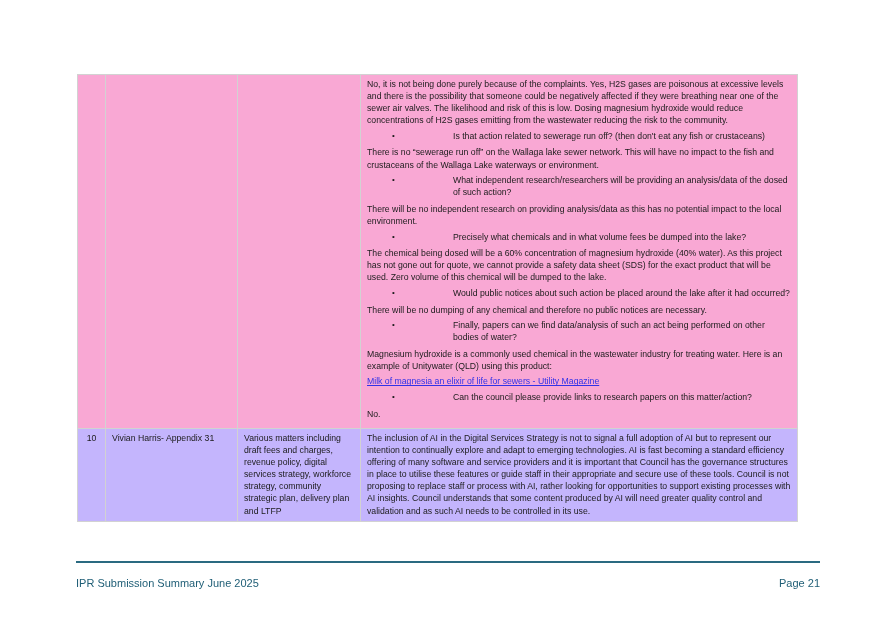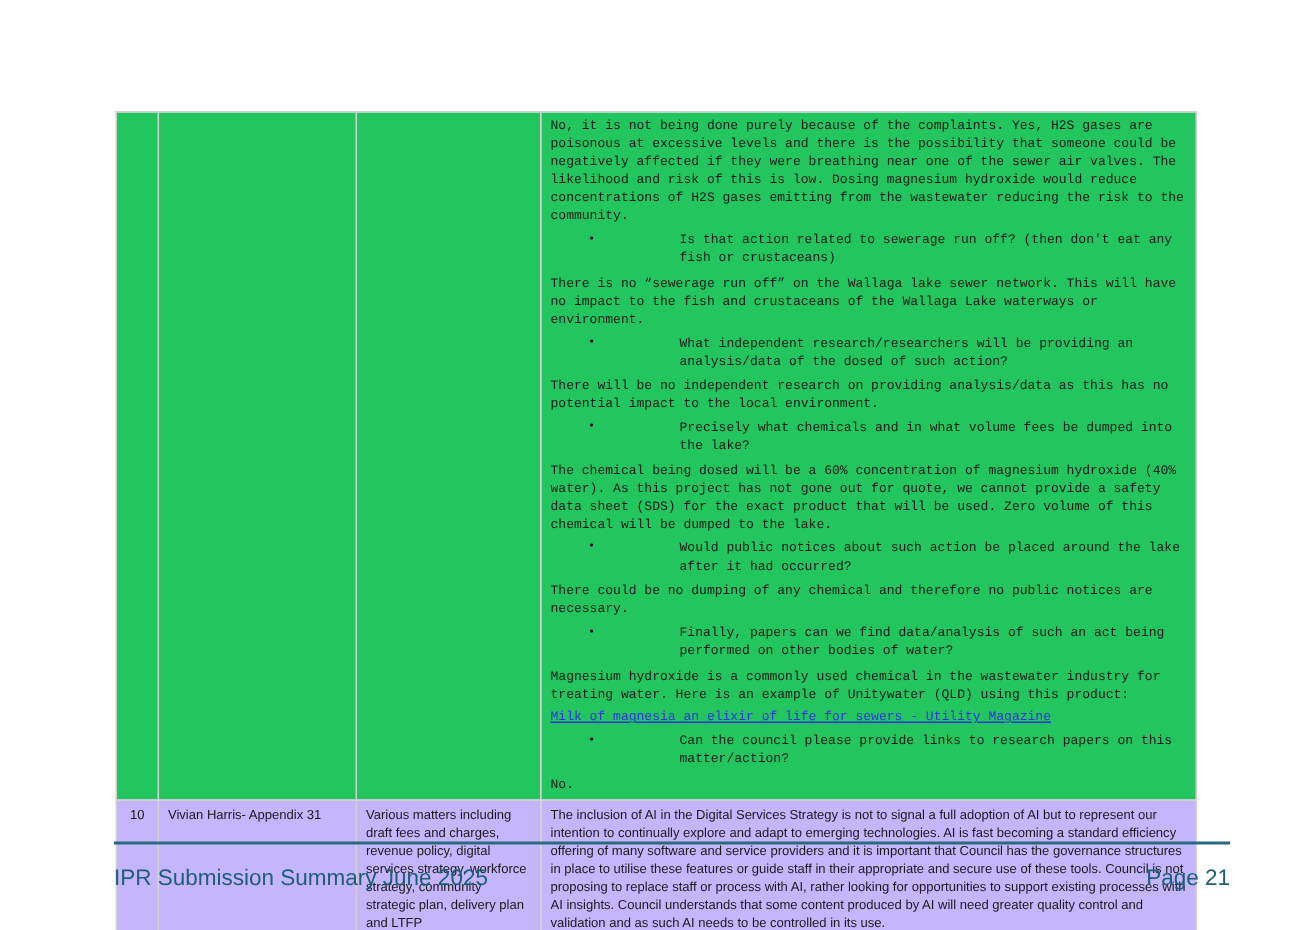--- a/index.html
+++ b/index.html
@@ -21,21 +21,21 @@
     border-collapse: collapse;
     table-layout: fixed;
   }
   td {
     border: 1px solid #d2d2d2;
     vertical-align: top;
     padding: 3px 6px 4px 6px;
     font-size: 8.7px;
     line-height: 12.1px;
   }
-  tr.row-cont td { height: 354px; background: #22c55e; font-family: Liberation Mono, monospace; }
+  tr.row-cont td { height: 354px; background: #f9a8d4; }
   tr.row-alt td { background: #c4b5fd; }
   td.cell-num { text-align: center; }
 
   .blk { margin-bottom: 3.5px; }
   .blk:last-child { margin-bottom: 0; }
   .blk.bullet {
     display: flex;
     margin-left: 25px;
     margin-top: 1px;
     margin-bottom: 4.5px;
@@ -58,21 +58,21 @@
     left: 76px; top: 561px;
     width: 744px; height: 0;
     border-top: 2px solid #2a6a81;
   }
   .footer-row {
     position: absolute;
     left: 76px; top: 577px;
     width: 744px;
     display: flex;
     justify-content: space-between;
-    font-size: 15px;
+    font-size: 11px;
     color: #1f5e76;
   }
 </style>
 </head>
 <body>
 
 <div class="page">
 
   <table class="submission-table">
     <colgroup>
@@ -100,21 +100,21 @@
             <div class="blk para">There will be no independent research on providing analysis/data as this has no potential impact to the local environment.</div>
             <div class="blk bullet">
               <span class="dot">•</span>
               <span class="btext">Precisely what chemicals and in what volume fees be dumped into the lake?</span>
             </div>
             <div class="blk para">The chemical being dosed will be a 60% concentration of magnesium hydroxide (40% water). As this project has not gone out for quote, we cannot provide a safety data sheet (SDS) for the exact product that will be used. Zero volume of this chemical will be dumped to the lake.</div>
             <div class="blk bullet">
               <span class="dot">•</span>
               <span class="btext">Would public notices about such action be placed around the lake after it had occurred?</span>
             </div>
-            <div class="blk para">There could be no dumping of any chemical and therefore no public notices are necessary.</div>
+            <div class="blk para">There will be no dumping of any chemical and therefore no public notices are necessary.</div>
             <div class="blk bullet">
               <span class="dot">•</span>
               <span class="btext">Finally, papers can we find data/analysis of such an act being performed on other bodies of water?</span>
             </div>
             <div class="blk para">Magnesium hydroxide is a commonly used chemical in the wastewater industry for treating water. Here is an example of Unitywater (QLD) using this product:</div>
             <div class="blk"><a class="link" href="#">Milk of magnesia an elixir of life for sewers - Utility Magazine</a></div>
             <div class="blk bullet">
               <span class="dot">•</span>
               <span class="btext">Can the council please provide links to research papers on this matter/action?</span>
             </div>

